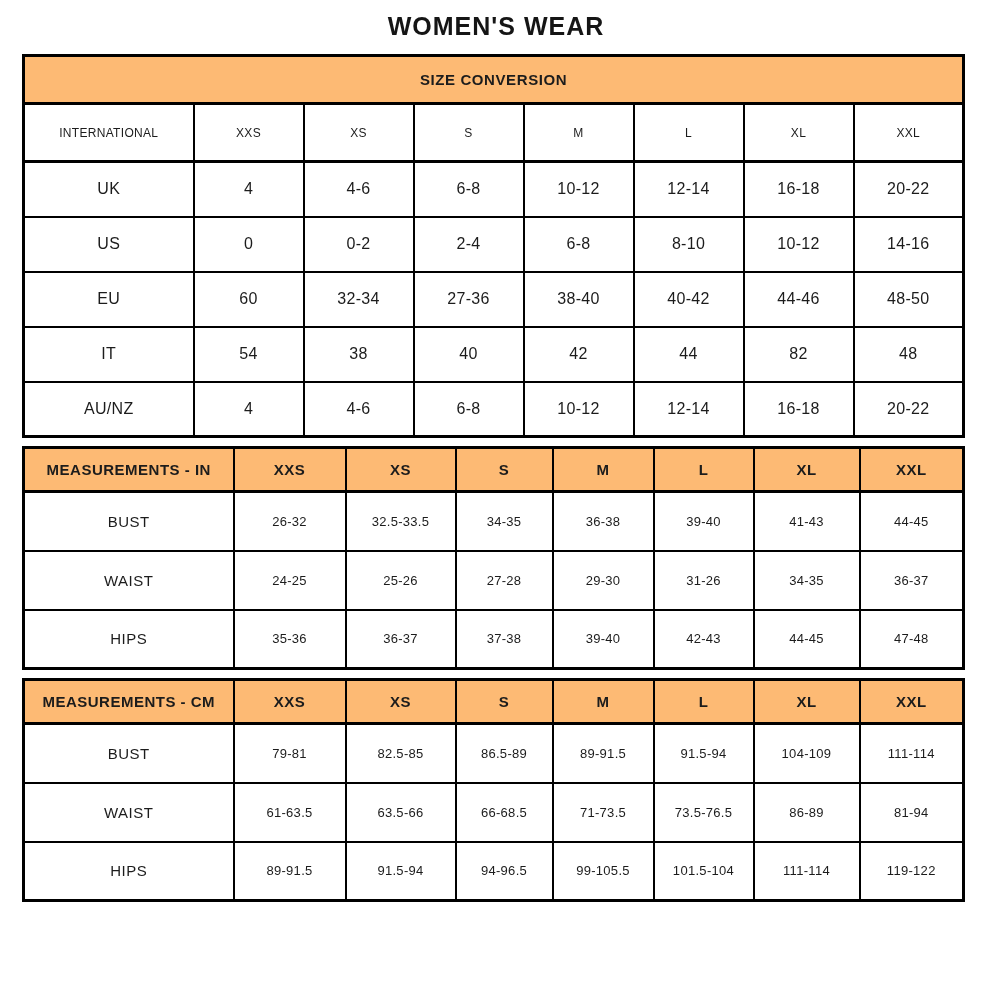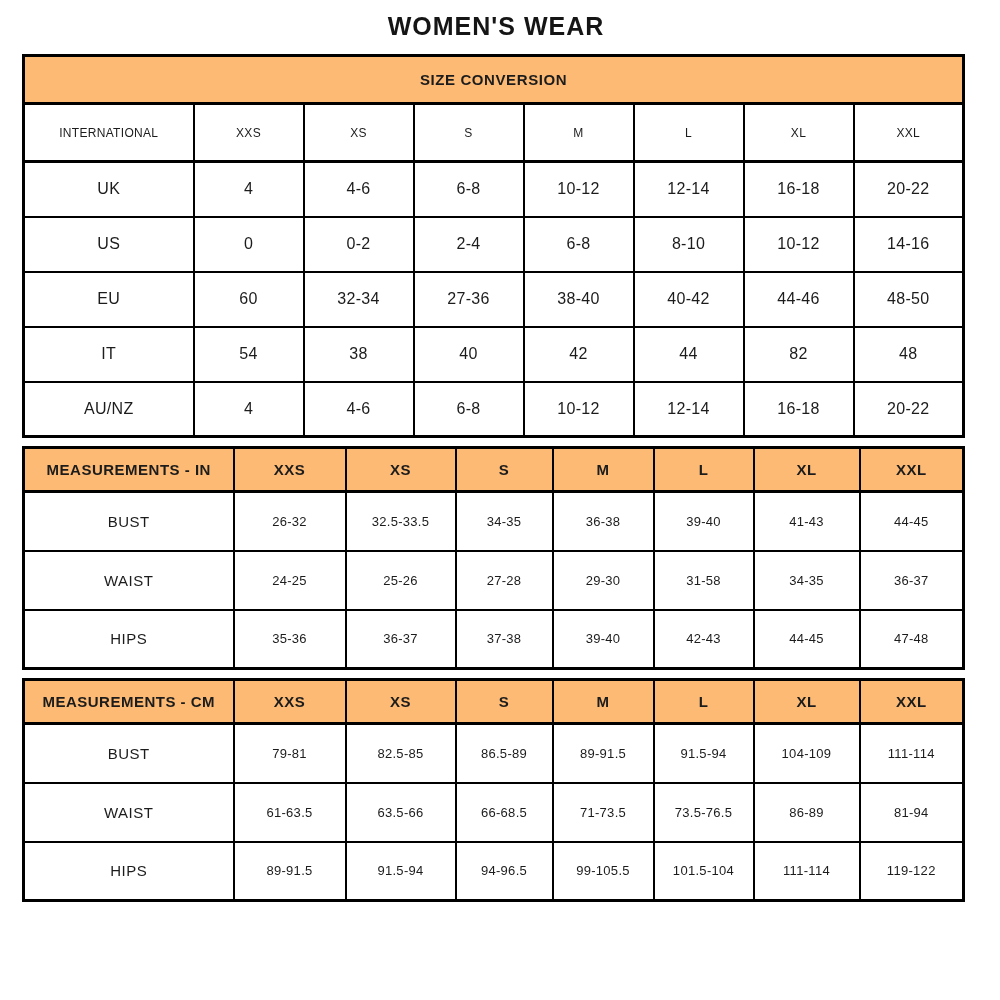--- a/index.html
+++ b/index.html
@@ -196,21 +196,21 @@
           <td class="value-cell">39-40</td>
           <td class="value-cell">41-43</td>
           <td class="value-cell">44-45</td>
         </tr>
         <tr class="data-row">
           <td class="row-label">WAIST</td>
           <td class="value-cell">24-25</td>
           <td class="value-cell">25-26</td>
           <td class="value-cell">27-28</td>
           <td class="value-cell">29-30</td>
-          <td class="value-cell">31-58</td>
+          <td class="value-cell">31-26</td>
           <td class="value-cell">34-35</td>
           <td class="value-cell">36-37</td>
         </tr>
         <tr class="data-row">
           <td class="row-label">HIPS</td>
           <td class="value-cell">35-36</td>
           <td class="value-cell">36-37</td>
           <td class="value-cell">37-38</td>
           <td class="value-cell">39-40</td>
           <td class="value-cell">42-43</td>

